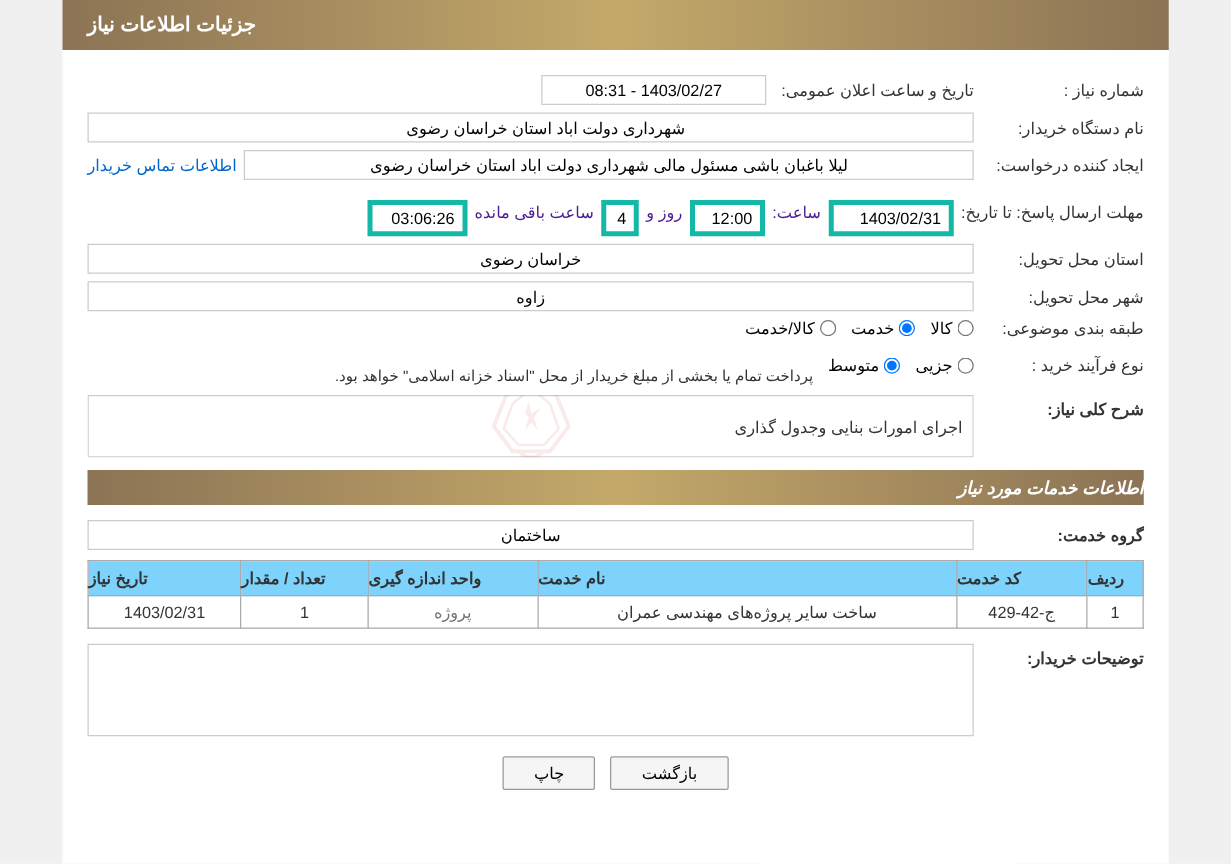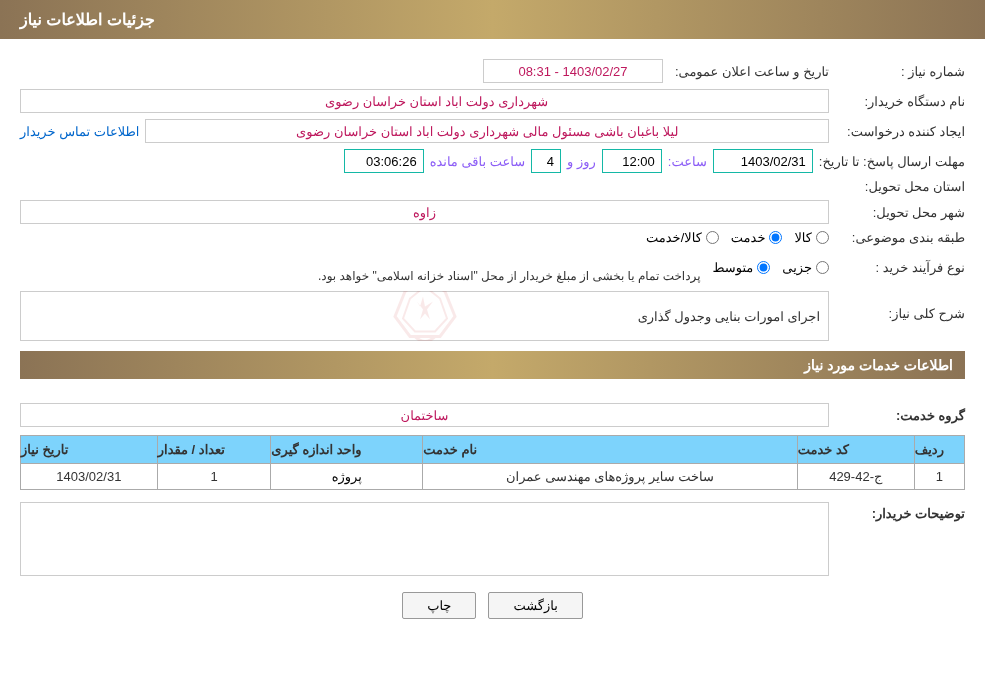--- a/index.html
+++ b/index.html
@@ -3,43 +3,44 @@
   <meta charset="utf-8">
   <style>
     * { box-sizing: border-box; margin: 0; padding: 0; }
     body {
       font-family: Tahoma, Arial, sans-serif;
       font-size: 13px;
       background: #f0f0f0;
       direction: rtl;
     }
     .page-wrapper {
-      width: 985px;
+      width: 885px;
       min-height: 691px;
       background: #fff;
       margin: 0 auto;
     }
     .header-bar {
       background: linear-gradient(to left, #8b7355, #c4a96a, #8b7355);
       padding: 10px 20px;
       text-align: left;
       color: #fff;
       font-size: 16px;
       font-weight: bold;
     }
     .content {
       padding: 10px 20px;
     }
     .section-title {
       background: linear-gradient(to left, #8b7355, #c4a96a, #8b7355);
       color: #fff;
-      padding: 6px 12px;
+      padding: 6px 0;
       font-size: 14px;
       font-weight: bold;
-      margin: 10px 0 24px 0;
+      margin: 10px 0 12px 0;
+      font-style: italic;
     }
     .info-row {
       display: flex;
       align-items: center;
       margin-bottom: 6px;
       gap: 6px;
     }
     .label {
       color: #333;
       font-size: 13px;
@@ -47,46 +48,47 @@
       min-width: 130px;
       text-align: right;
     }
     .value-box {
       border: 1px solid #ccc;
       background: #fff;
       padding: 3px 8px;
       min-height: 24px;
       flex: 1;
       font-size: 13px;
-      color: #be185d;
+      color: #000000;
       display: flex;
       align-items: center;
       justify-content: center;
     }
     .value-box.narrow { flex: 0 0 120px; }
     .value-box.medium { flex: 0 0 180px; }
     .link-text {
       color: #0066cc;
       cursor: pointer;
       font-size: 13px;
       white-space: nowrap;
     }
     .small-label {
       font-size: 13px;
-      color: #8b5cf6;
+      color: #4c1d95;
       white-space: nowrap;
     }
     .inline-box {
-      border: 1px solid #14b8a6;
+      border: 4px solid #14b8a6;
       background: #fff;
       padding: 3px 6px;
       min-height: 24px;
       display: inline-flex;
       align-items: center;
       font-size: 13px;
+      margin-top: 10px;
     }
     .radio-group {
       display: flex;
       align-items: center;
       gap: 12px;
       flex: 1;
     }
     .radio-item {
       display: flex;
       align-items: center;
@@ -201,20 +203,21 @@
       <span class="small-label">ساعت:</span>
       <div class="inline-box" style="min-width:60px;">12:00</div>
       <span class="small-label">روز و</span>
       <div class="inline-box" style="min-width:30px;">4</div>
       <span class="small-label">ساعت باقی مانده</span>
       <div class="inline-box" style="min-width:80px;">03:06:26</div>
     </div>
 
     <div class="info-row">
       <span class="label">استان محل تحویل:</span>
+      <div class="value-box" style="justify-content:center;">خراسان رضوی</div>
     </div>
 
     <div class="info-row">
       <span class="label">شهر محل تحویل:</span>
       <div class="value-box" style="justify-content:center;">زاوه</div>
     </div>
 
     <div class="info-row">
       <span class="label">طبقه بندی موضوعی:</span>
       <div class="radio-group">
@@ -242,21 +245,21 @@
         </div>
         <div class="radio-item">
           <input type="radio" name="process" checked="" style="">
           <span>متوسط</span>
         </div>
         <span class="description-text" style="color:#333; font-size:12px;">پرداخت تمام یا بخشی از مبلغ خریدار از محل "اسناد خزانه اسلامی" خواهد بود.</span>
       </div>
     </div>
 
     <div class="info-row" style="align-items:flex-start; margin-top:8px;">
-      <span class="label" style="padding-top:4px; font-weight:normal;margin-top:11px;">شرح کلی نیاز:</span>
+      <span class="label" style="padding-top:4px; font-weight:bold;">شرح کلی نیاز:</span>
       <div class="watermark-area" style="flex:1; position:relative;">
         <div class="full-width-box" style="min-height:50px; justify-content:flex-start; direction:rtl;">
           <span>اجرای امورات بنایی وجدول گذاری</span>
         </div>
 
         <div style="position:absolute; top:50%; left:50%; transform:translate(-50%,-50%); opacity:0.1; pointer-events:none; font-size:40px; color:#cc3333;">
           <svg width="80" height="80" viewBox="0 0 80 80">
             <path d="M40 5 L60 20 L70 45 L55 65 L25 65 L10 45 L20 20 Z" fill="none" stroke="#cc3333" stroke-width="3"></path>
             <path d="M40 15 L55 27 L62 47 L50 60 L30 60 L18 47 L25 27 Z" fill="none" stroke="#cc3333" stroke-width="2"></path>
             <path d="M35 35 L38 25 L40 35 L48 30 L42 38 L45 48 L40 42 L35 48 L38 38 L32 30 Z" fill="#cc3333"></path>
@@ -283,21 +286,21 @@
             <th>واحد اندازه گیری</th>
             <th>تعداد / مقدار</th>
             <th>تاریخ نیاز</th>
           </tr>
         </thead>
         <tbody id="services-tbody">
         <tr>
               <td>1</td>
               <td>ج-42-429</td>
               <td>ساخت سایر پروژه‌های مهندسی عمران</td>
-              <td class="link-cell" style="color: #000000;">پروژه</td>
+              <td class="link-cell" style="color: #737373;">پروژه</td>
               <td>1</td>
               <td>1403/02/31</td>
             </tr>
           </tbody>
       </table>
     </div>
 
     <div class="info-row" style="align-items:flex-start; margin-top:12px;">
       <span class="label" style="padding-top:4px; font-weight:bold;">توضیحات خریدار:</span>
       <textarea class="textarea-box" rows="4" style=""></textarea>

